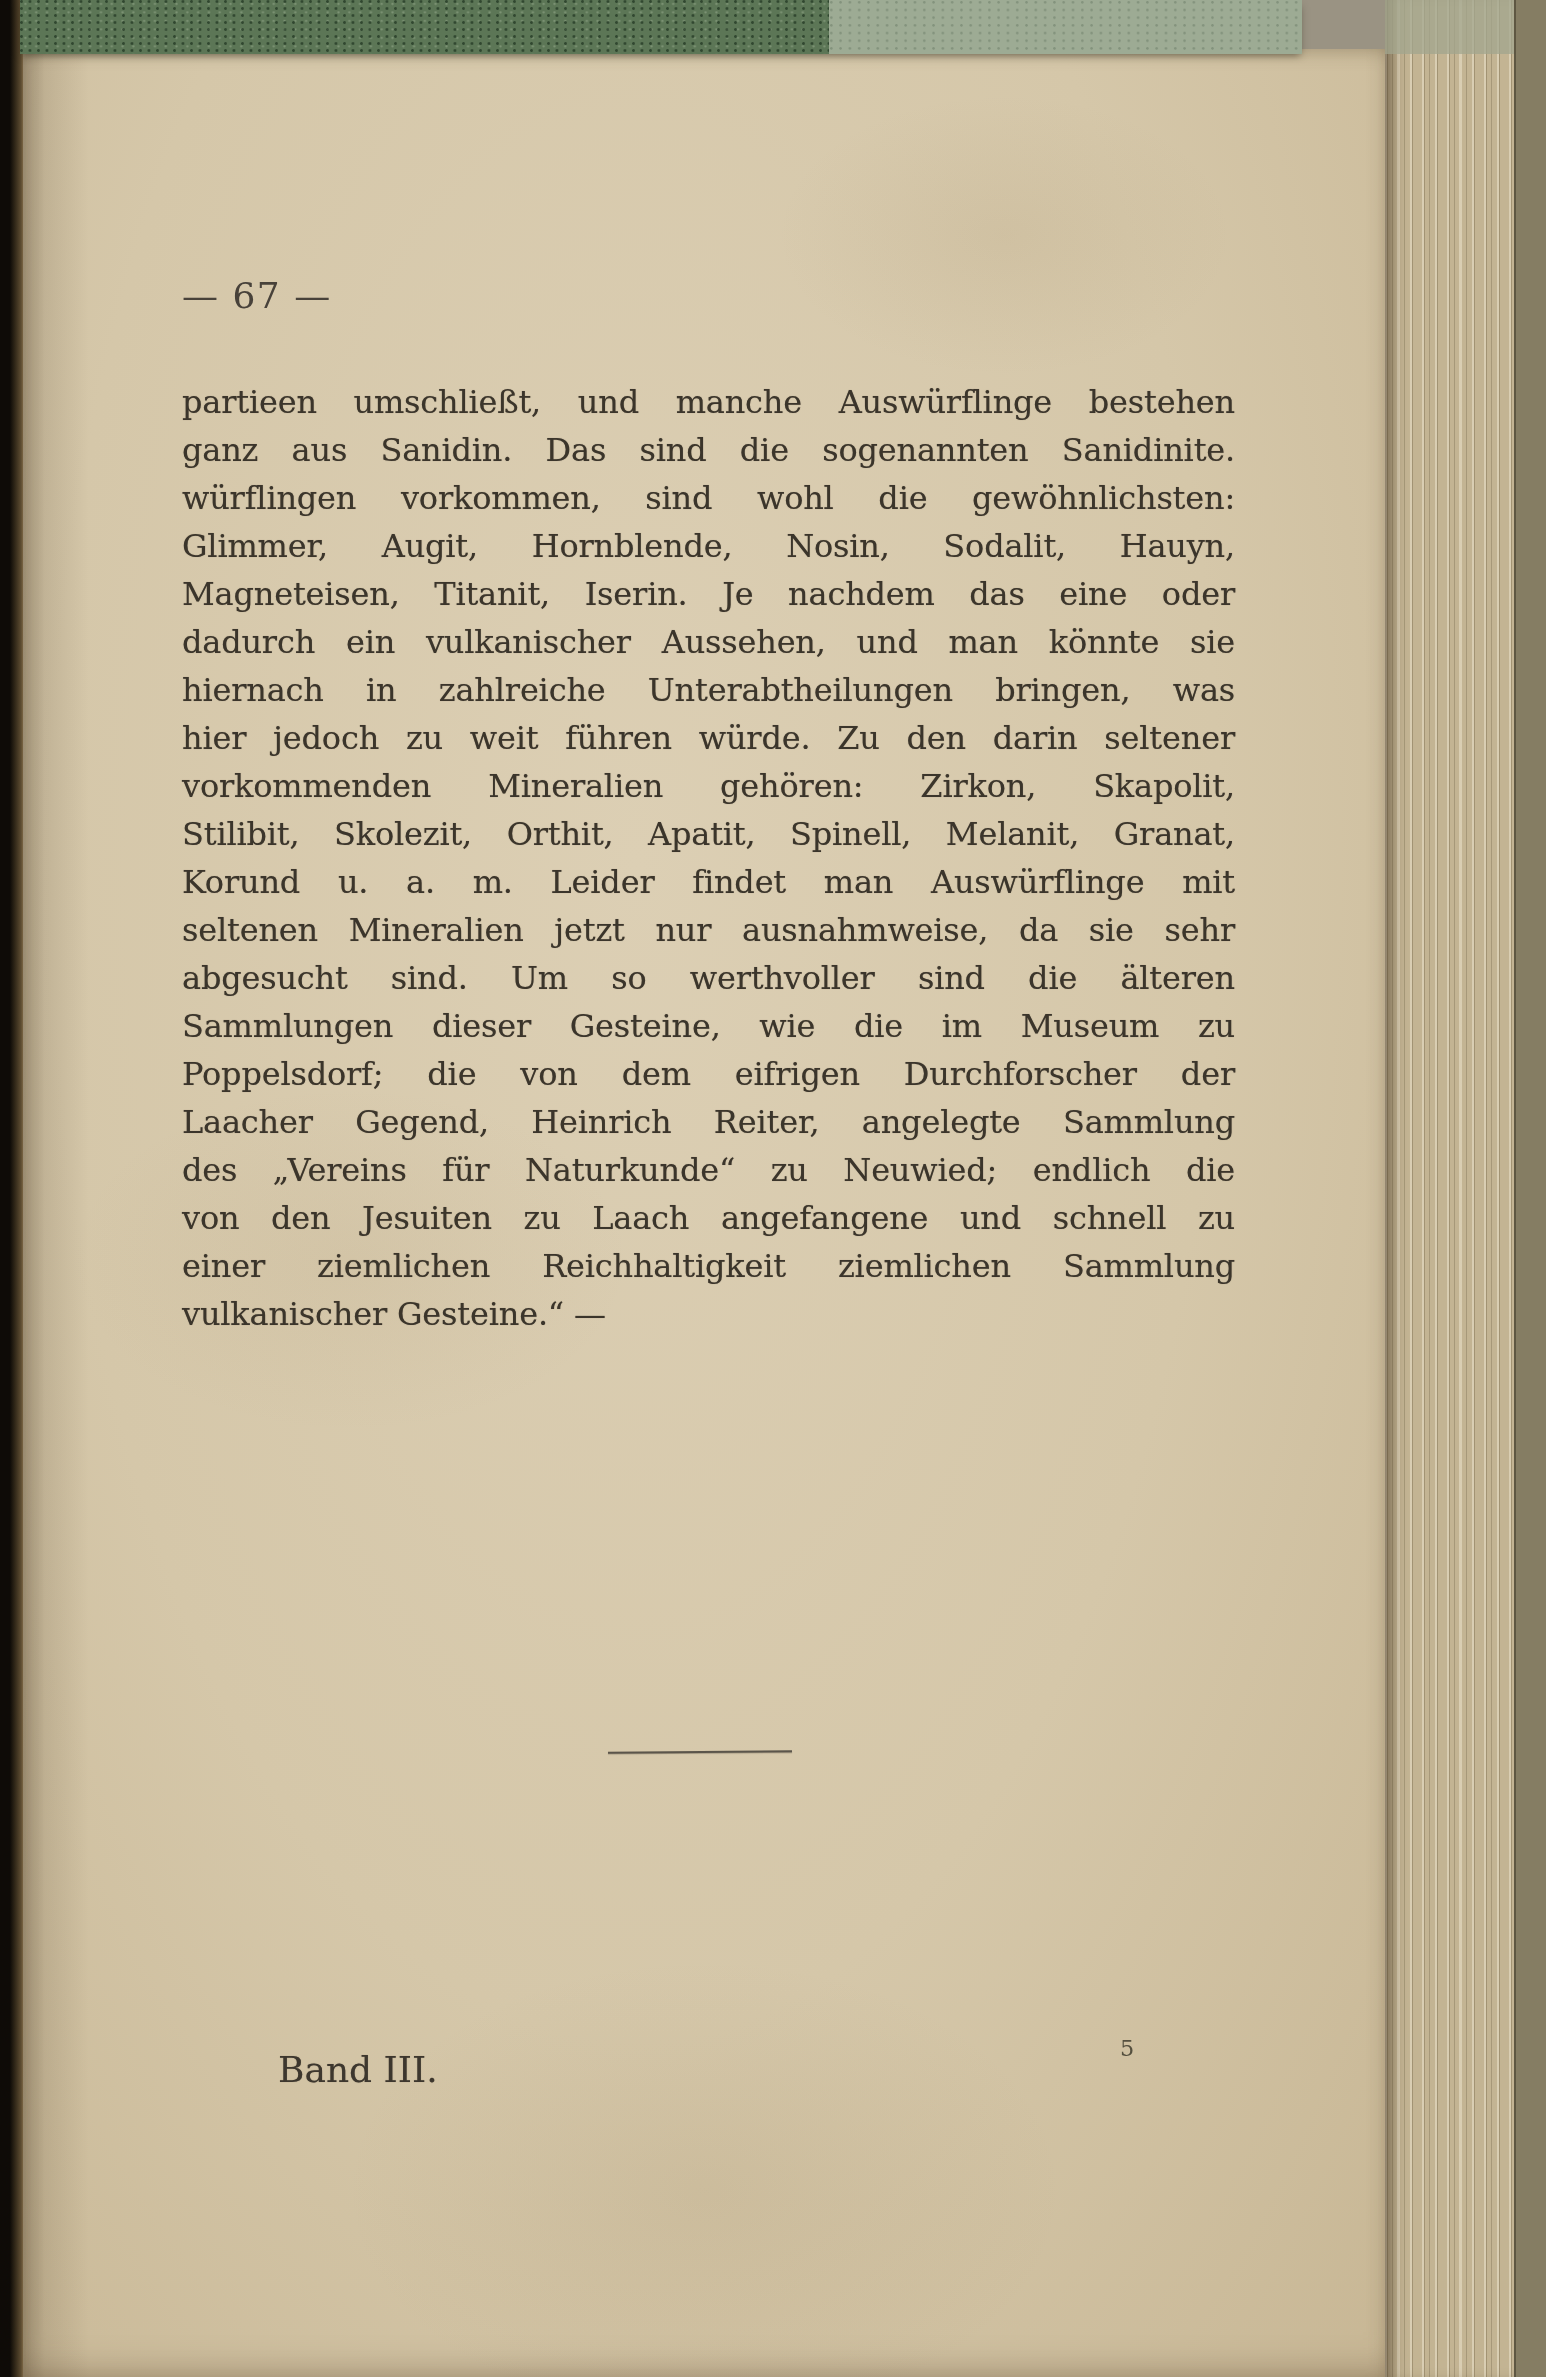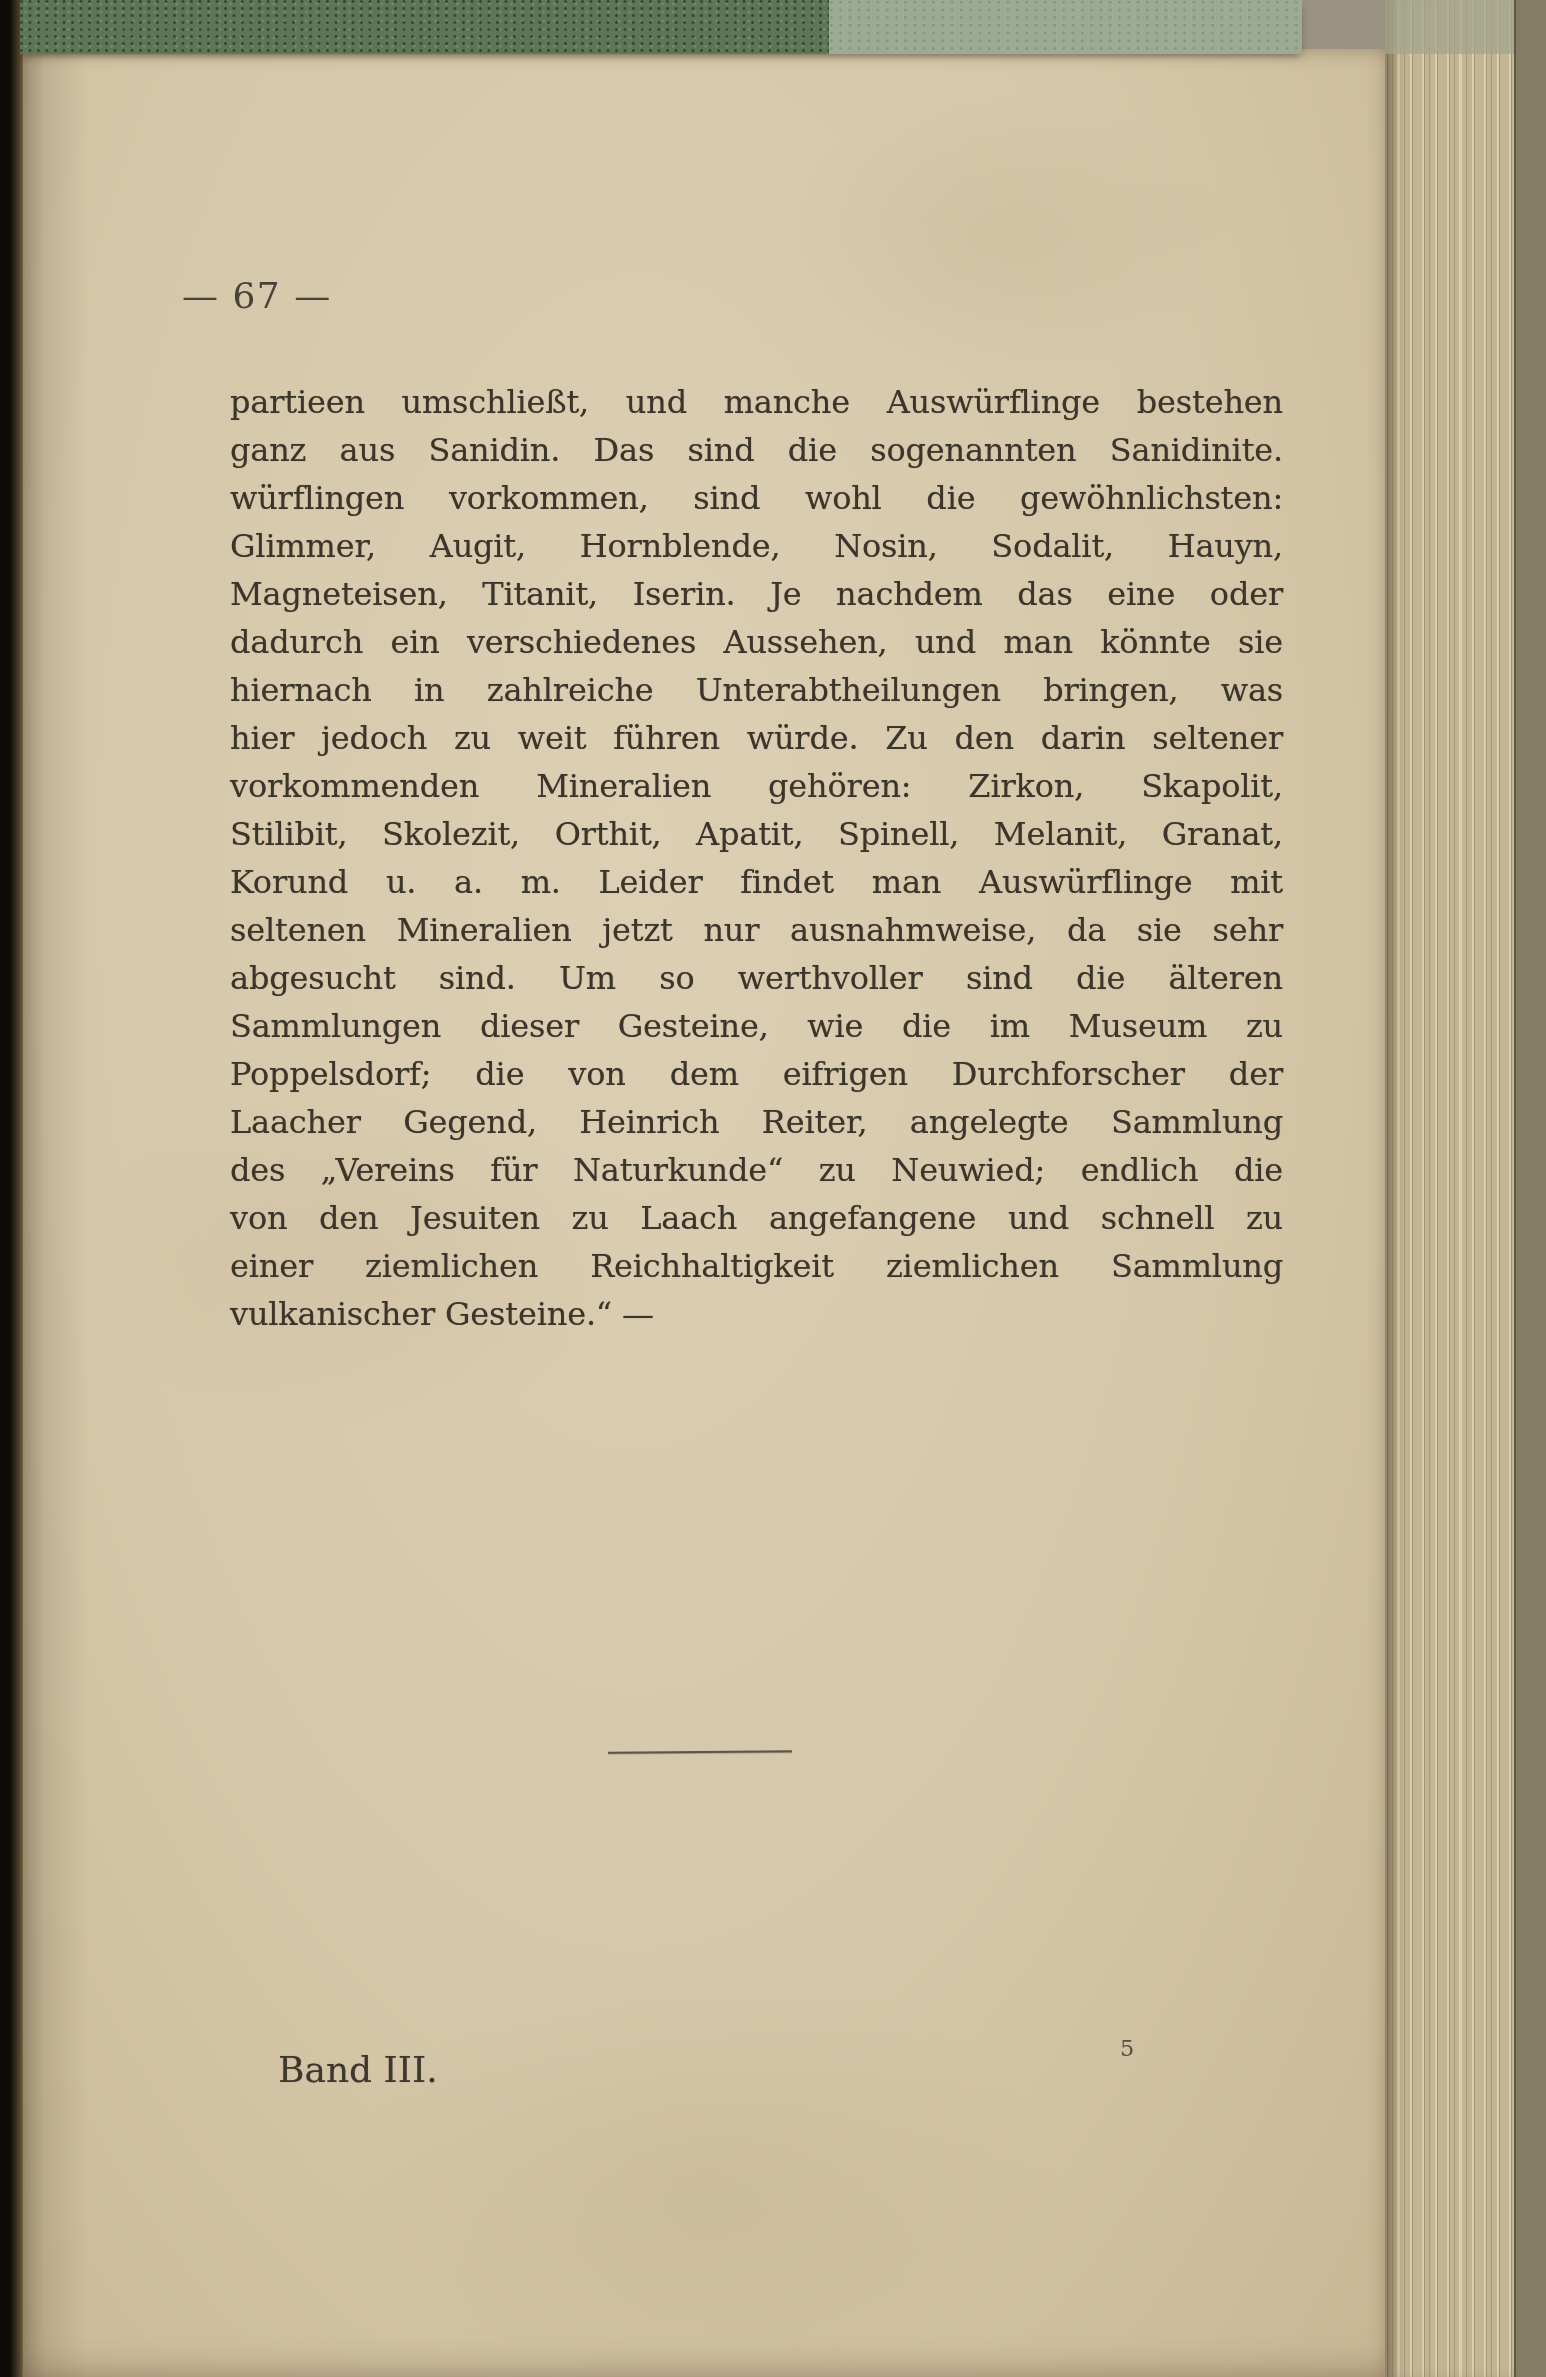--- a/index.html
+++ b/index.html
@@ -73,21 +73,20 @@
 
   .page-number{
     position:absolute;left:159px;top:226px;width:1053px;
     text-align:left;font-size:36px;color:#48423a;letter-spacing:1.5px;
   }
 
   .body{
     position:absolute;left:159px;top:329px;width:1053px;
     color:#3b352b;
     text-shadow:0 0 0.8px rgba(62,52,40,0.45);
-    margin-left:48px;
   }
   .line{
     height:48px;line-height:48px;font-size:32px;
     text-align:justify;text-align-last:justify;text-justify:inter-word;
     letter-spacing:-0.2px;
   }
   .line--last{text-align-last:left;}
 
   .divider{
     position:absolute;left:585px;top:1702px;width:184px;height:2.3px;
@@ -113,21 +112,21 @@
   <div class="page">
 
     <div class="page-number">— 67 —</div>
 
     <div class="body">
       <div class="line">partieen umschließt, und manche Auswürflinge bestehen</div>
       <div class="line">ganz aus Sanidin. Das sind die sogenannten Sanidinite.</div>
       <div class="line">würflingen vorkommen, sind wohl die gewöhnlichsten:</div>
       <div class="line">Glimmer, Augit, Hornblende, Nosin, Sodalit, Hauyn,</div>
       <div class="line">Magneteisen, Titanit, Iserin. Je nachdem das eine oder</div>
-      <div class="line">dadurch ein verschiedenes Aussehen, und man könnte sie</div>
+      <div class="line">dadurch ein vulkanischer Aussehen, und man könnte sie</div>
       <div class="line">hiernach in zahlreiche Unterabtheilungen bringen, was</div>
       <div class="line">hier jedoch zu weit führen würde. Zu den darin seltener</div>
       <div class="line">vorkommenden Mineralien gehören: Zirkon, Skapolit,</div>
       <div class="line">Stilibit, Skolezit, Orthit, Apatit, Spinell, Melanit, Granat,</div>
       <div class="line">Korund u. a. m. Leider findet man Auswürflinge mit</div>
       <div class="line">seltenen Mineralien jetzt nur ausnahmweise, da sie sehr</div>
       <div class="line">abgesucht sind. Um so werthvoller sind die älteren</div>
       <div class="line">Sammlungen dieser Gesteine, wie die im Museum zu</div>
       <div class="line">Poppelsdorf; die von dem eifrigen Durchforscher der</div>
       <div class="line">Laacher Gegend, Heinrich Reiter, angelegte Sammlung</div>

